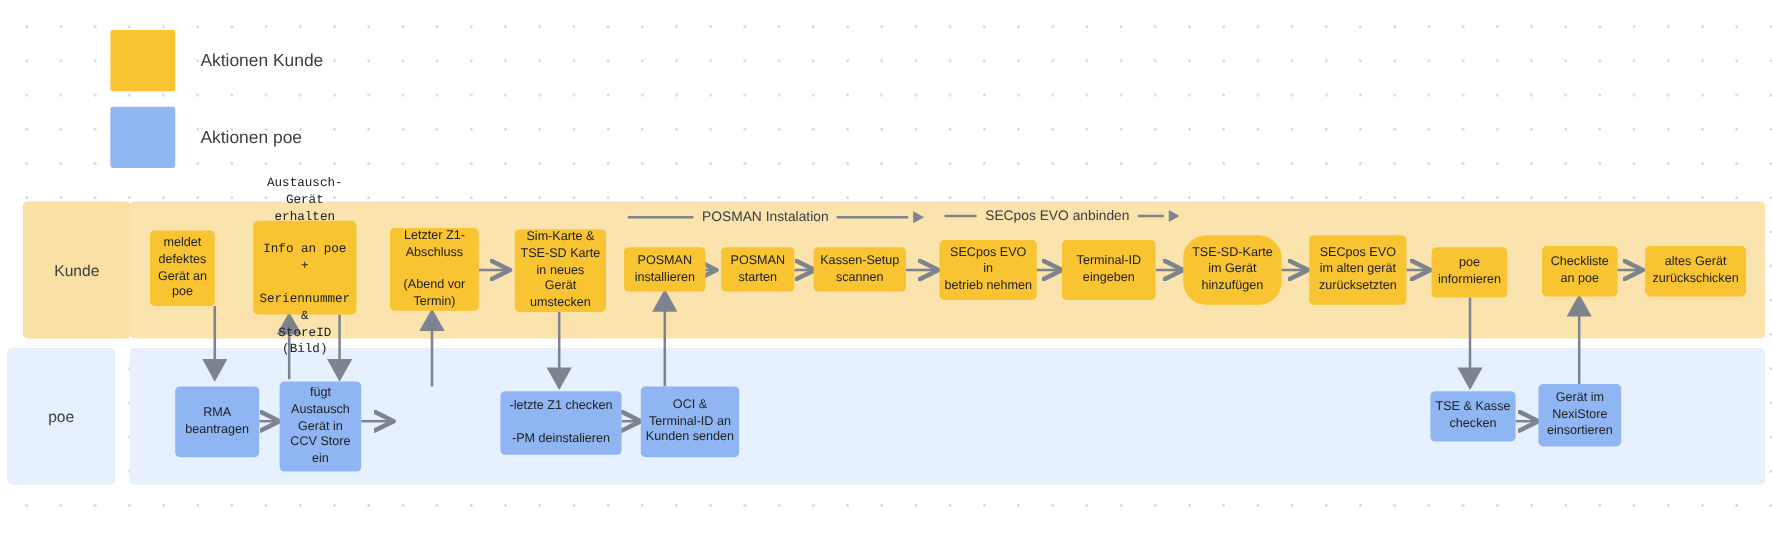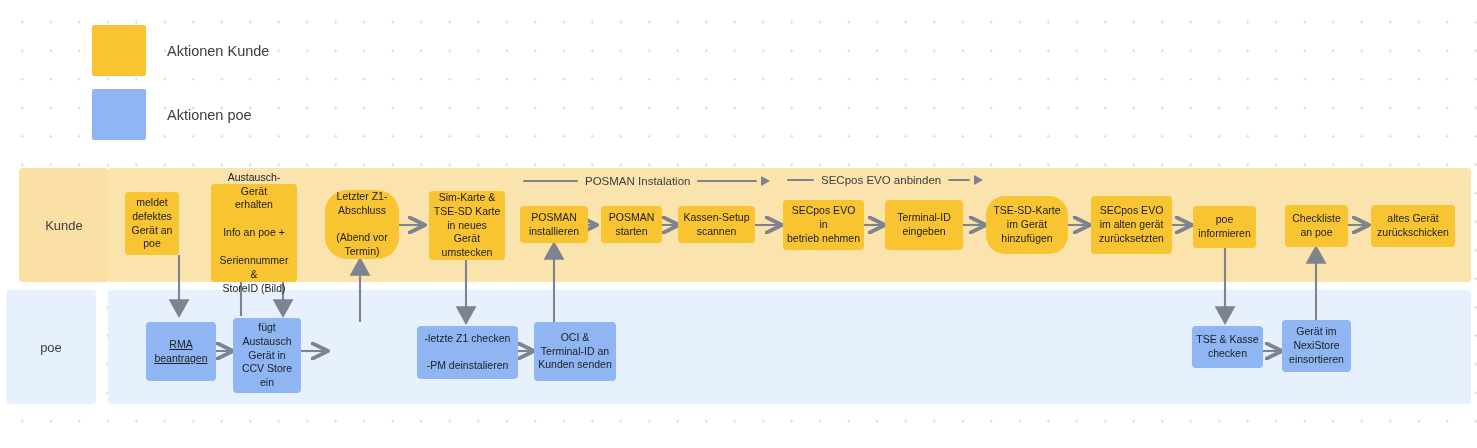--- a/index.html
+++ b/index.html
@@ -149,31 +149,31 @@
 </div>
 
 <div class="layer">
   <div class="node yellow" style="left:125px;top:192px;width:54px;height:63px;">
     <span class="txt">meldet
 defektes
 Gerät an
 poe</span>
     </div>
 
-  <div class="node yellow" style="left:211px;top:184px;width:86px;height:98px;">
+  <div class="node yellow" style="left:211px;top:184px;width:86px;height:78px;font-family:Liberation Mono, monospace;">
     <span class="txt">Austausch-Gerät
 erhalten
 
 Info an poe +
 
 Seriennummer &amp;
 StoreID (Bild)</span>
     </div>
 
-  <div class="node yellow" style="left:325px;top:190px;width:74px;height:69px;border-radius:22px;">
+  <div class="node yellow" style="left:325px;top:190px;width:74px;height:69px;">
     <span class="txt">Letzter Z1-
 Abschluss
 
 (Abend vor
 Termin)</span>
     </div>
 
   <div class="node yellow" style="left:429px;top:191px;width:76px;height:69px;">
     <span class="txt">Sim-Karte &amp;
 TSE-SD Karte
@@ -228,21 +228,21 @@
 an poe</span>
     </div>
 
   <div class="node yellow" style="left:1371px;top:205px;width:84px;height:42px;">
     <span class="txt">altes Gerät
 zurückschicken</span>
     </div>
 </div>
 
 <div class="layer">
-  <div class="node blue" style="left:146px;top:322px;width:70px;height:59px;text-decoration:underline;">
+  <div class="node blue" style="left:146px;top:322px;width:70px;height:59px;">
     <span class="txt">RMA
 beantragen</span>
     </div>
 
   <div class="node blue" style="left:233px;top:318px;width:68px;height:75px;">
     <span class="txt">fügt
 Austausch
 Gerät in
 CCV Store
 ein</span>

